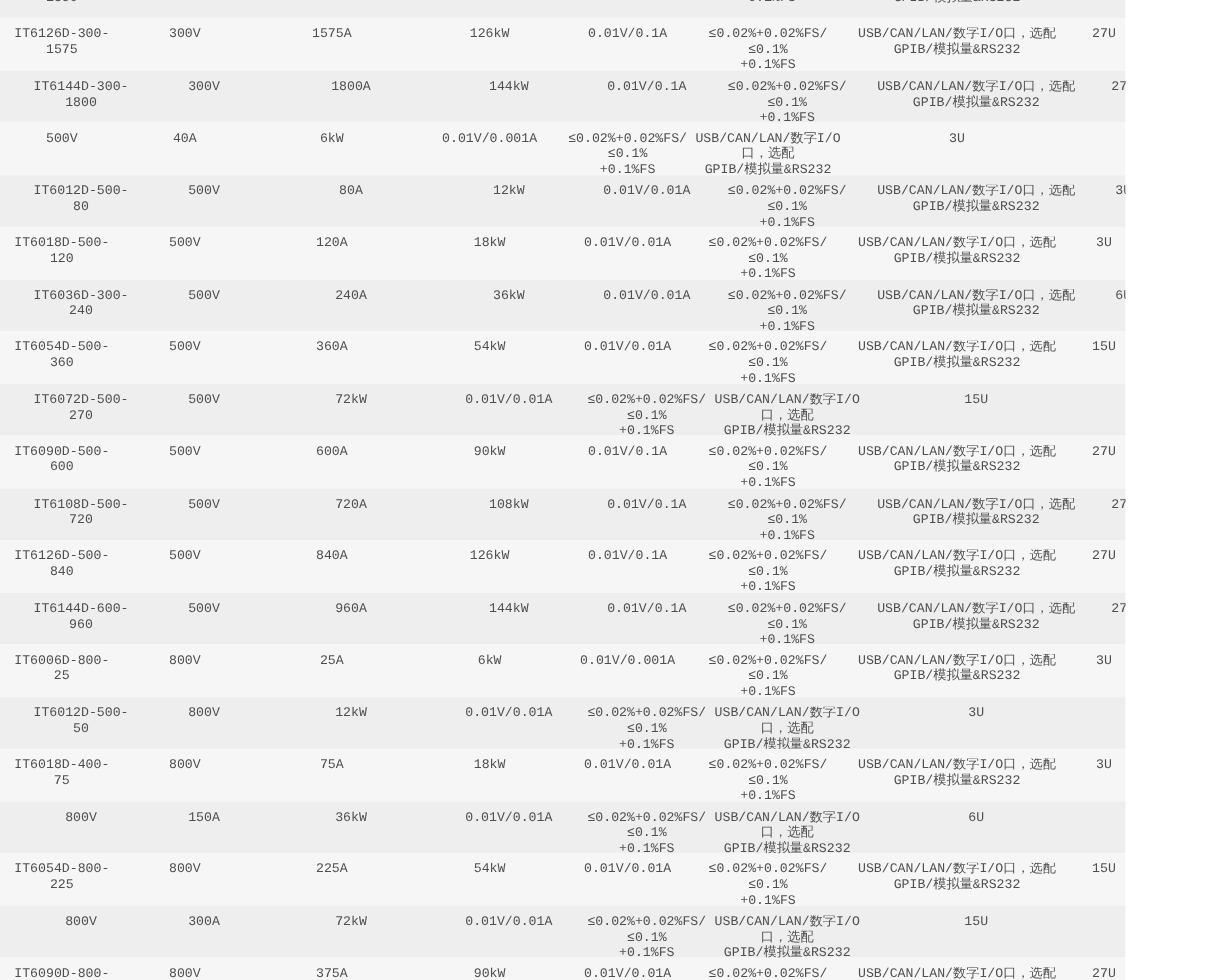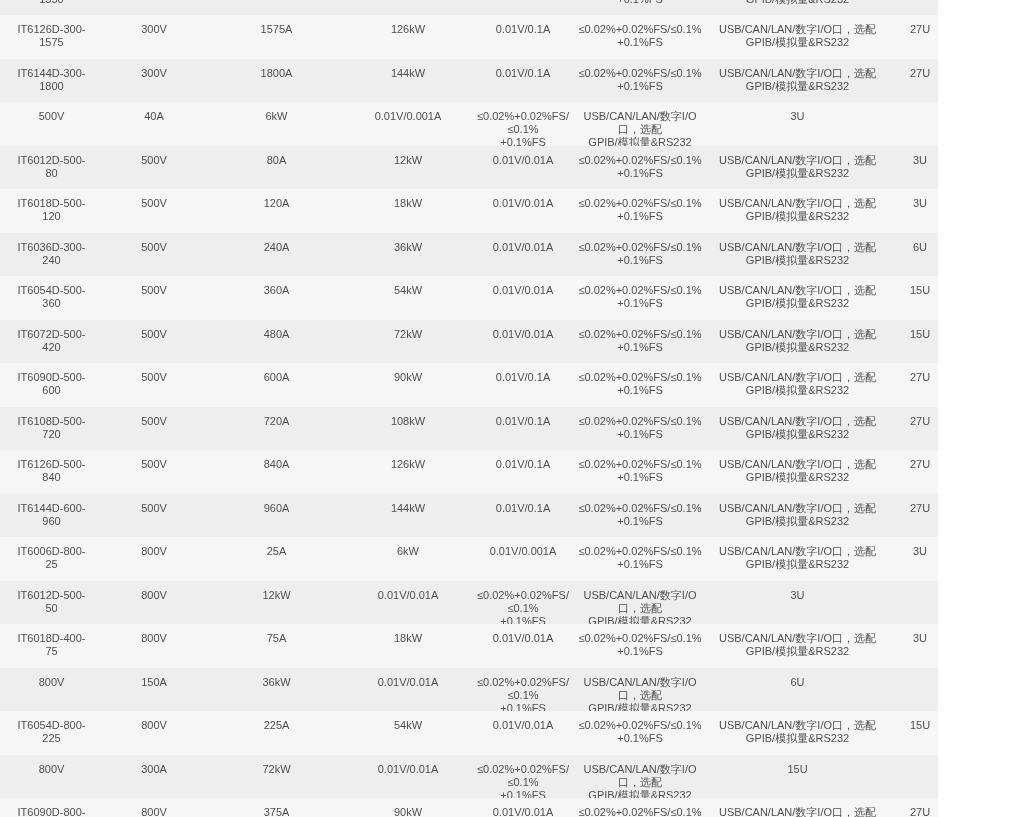--- a/index.html
+++ b/index.html
@@ -1,35 +1,35 @@
 <!DOCTYPE html>
 <html style="--row-light: #f6f6f6; --row-dark: #eeeeee; --text-color: #4f4f4f;"><head>
 <meta charset="utf-8">
 <style>
   html,body { margin:0; padding:0; background:#ffffff; }
   .screen {
     position:relative;
     width:938px; height:817px;
     overflow:hidden;
     background:#ffffff;
-    font-family:Liberation Sans, sans-serif;
+    font-family:Liberation Mono, monospace;
     font-size:11px;
     color:var(--text-color,#4f4f4f);
   }
   .grid-row {
     display:grid;
     grid-template-columns:103px 102px 143px 120px 110px 124px 191px 54px 68px;
   }
   .row {
     height:43.5px;
     box-sizing:border-box;
     padding-top:8px;
   }
   .row.light { background:var(--row-light,#f6f6f6); }
-  .row.dark  { background:var(--row-dark,#eeeeee); }
+  .row.dark  { background:var(--row-dark,#eeeeee);padding-left:16px; }
   .cell {
     text-align:center;
     line-height:13px;
     overflow:hidden;
   }
   .partial-top {
     height:15px;
     box-sizing:border-box;
     overflow:hidden;
     background:var(--row-dark,#eeeeee);
@@ -198,24 +198,23 @@
     <div class="cell">
       <div>USB/CAN/LAN/数字I/O口，选配</div>
       <div>GPIB/模拟量&amp;RS232</div>
     </div>
     <div class="cell">15U</div>
     <div class="cell"></div>
   </div>
       <div class="row grid-row dark">
     <div class="cell">
       <div>IT6072D-500-</div>
-      <div>420</div>
-    </div>
-    <div class="cell">500V</div>
-    <div class="cell">480A</div>
+      <div>270</div>
+    </div>
+    <div class="cell">500V</div>
     <div class="cell">72kW</div>
     <div class="cell">0.01V/0.01A</div>
     <div class="cell">
       <div>≤0.02%+0.02%FS/≤0.1%</div>
       <div>+0.1%FS</div>
     </div>
     <div class="cell">
       <div>USB/CAN/LAN/数字I/O口，选配</div>
       <div>GPIB/模拟量&amp;RS232</div>
     </div>

